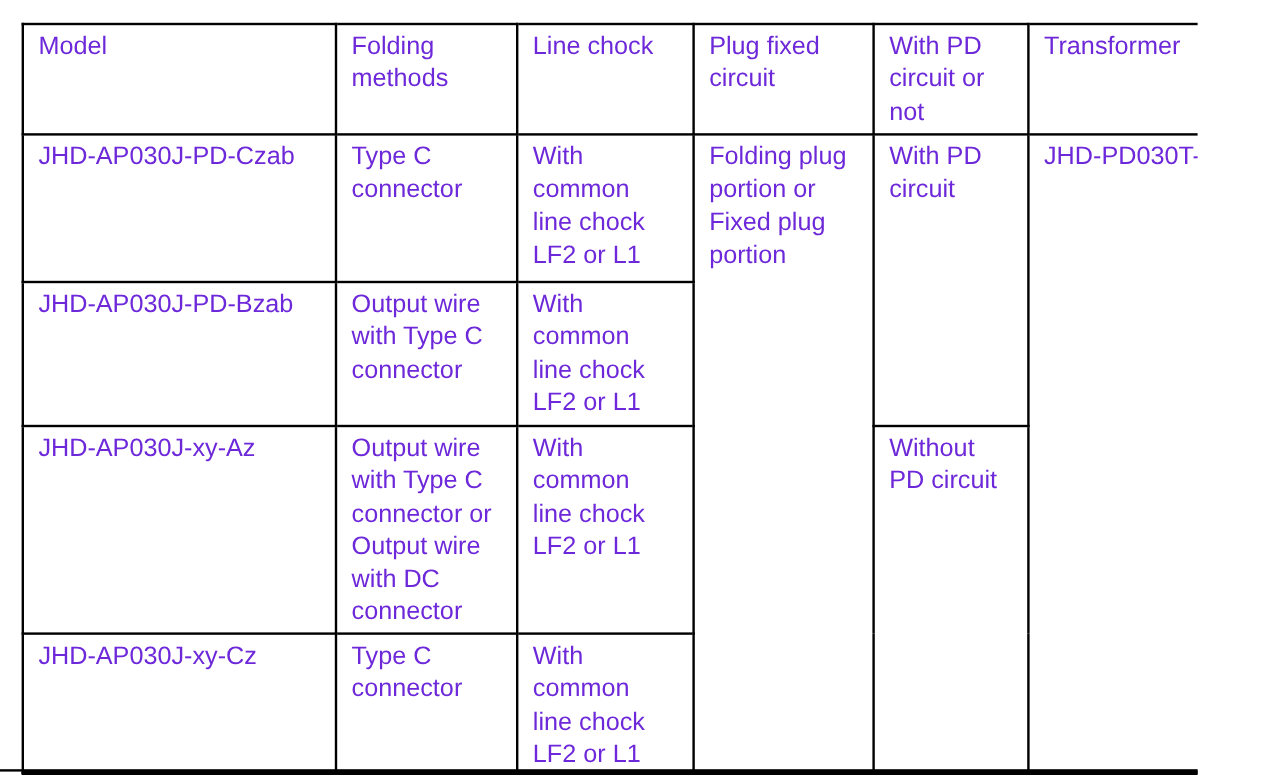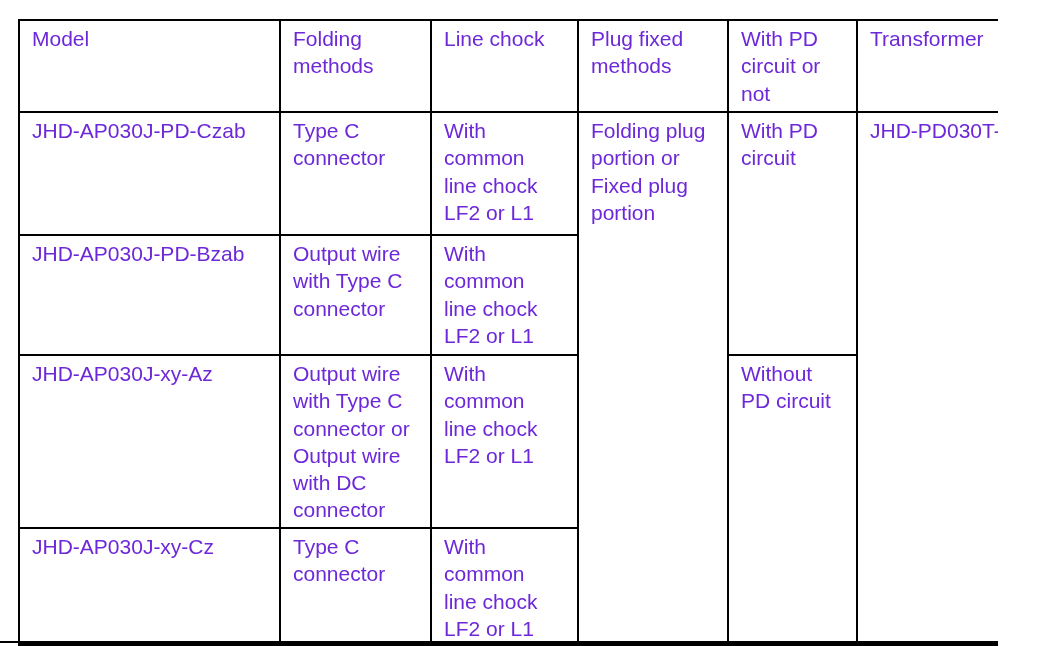--- a/index.html
+++ b/index.html
@@ -68,21 +68,21 @@
       <col style="width:129px">
       <col style="width:192px">
     </colgroup>
     <tbody>
         <tr style="height:92px">
       <th>Model</th>
       <th>Folding
 methods</th>
       <th>Line chock</th>
       <th>Plug fixed
-methods</th>
+circuit</th>
       <th>With PD
 circuit or
 not</th>
       <th>Transformer</th>
     </tr>
     <tr style="height:123px">
       <td>JHD-AP030J-PD-Czab</td>
       <td>Type C
 connector</td>
       <td>With

